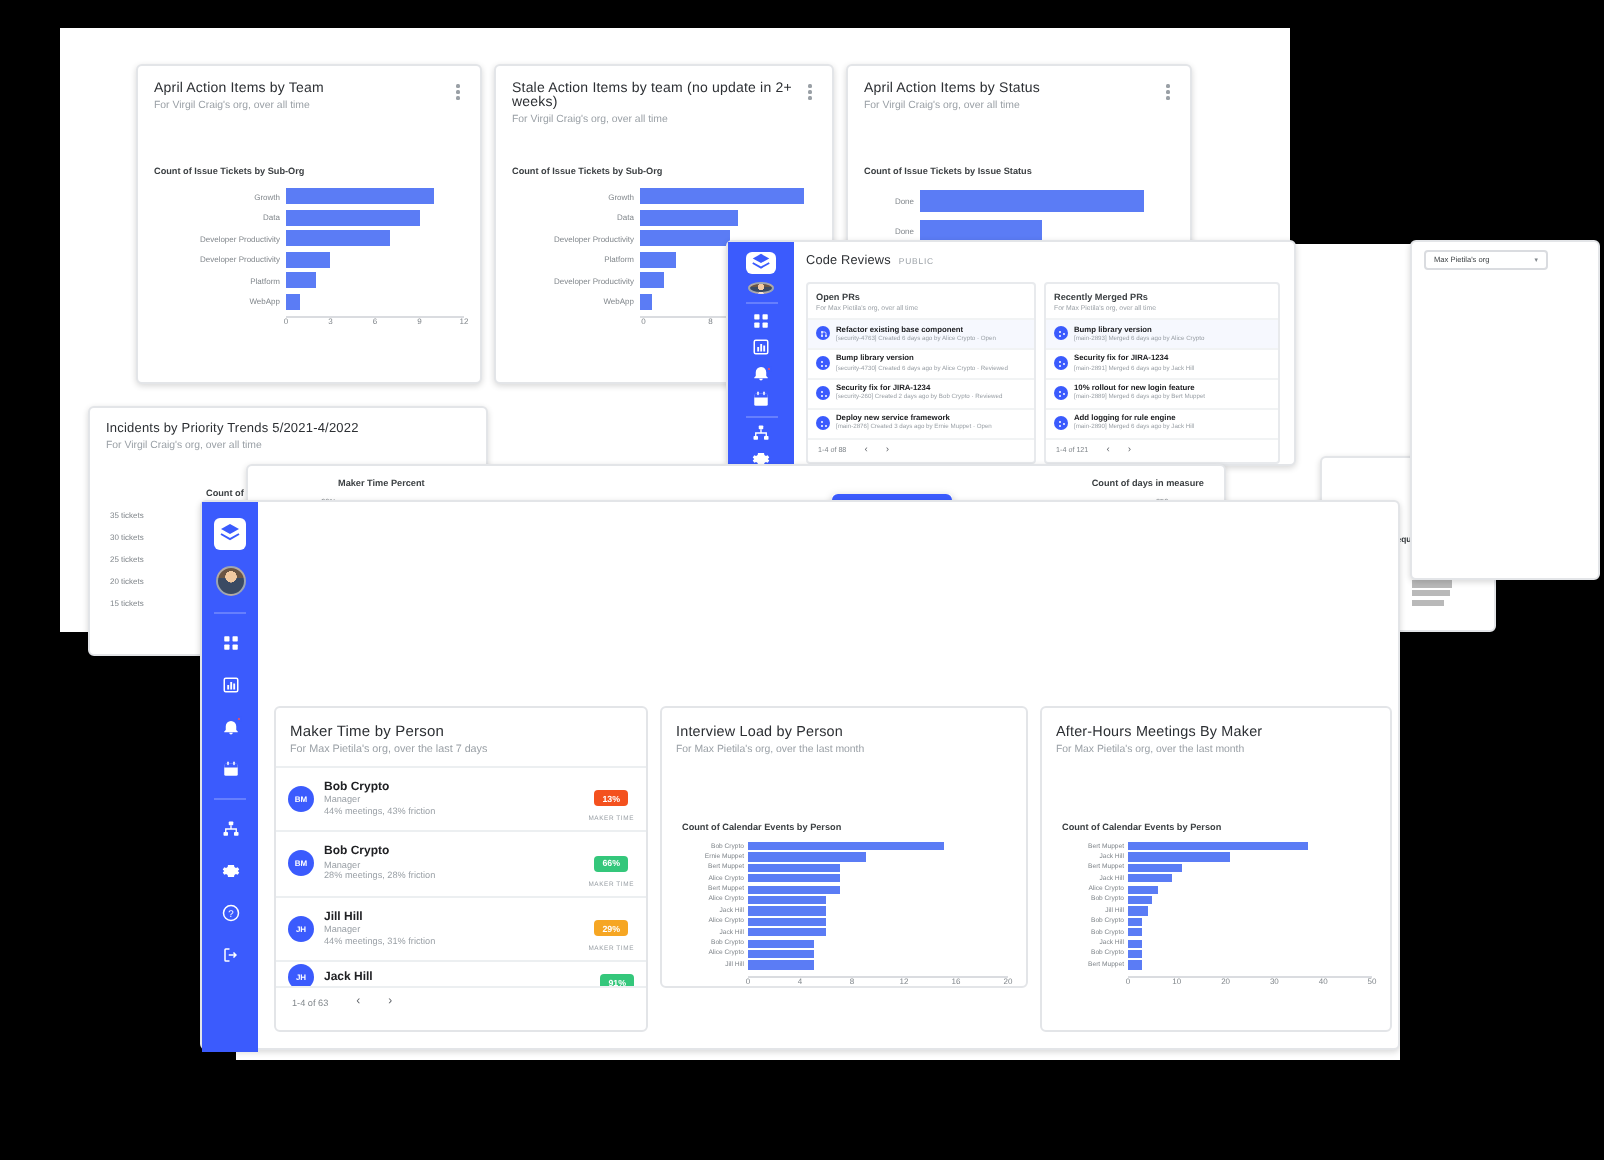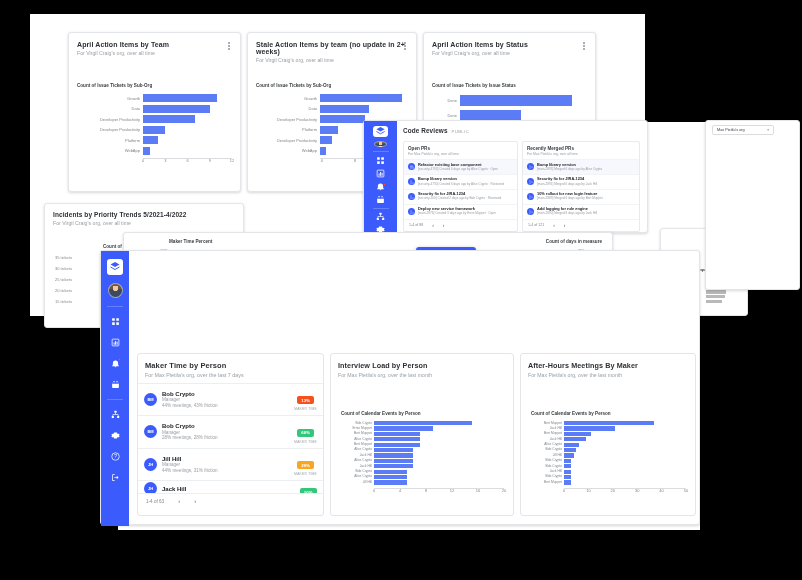--- a/index.html
+++ b/index.html
@@ -9,21 +9,21 @@
   #root { position:relative; width:802px; height:580px; background:#ffffff; }
 
   
   .backdrop { position:absolute; background:#000000; }
 
   
   .card {
     position:absolute; background:#ffffff; border:1px solid #e3e5e8;
     border-radius:3px; box-shadow:0 1px 3px rgba(0,0,0,.16);
   }
-  .card-title { font-size:7px; font-weight:bold; color:#2c2f33; letter-spacing:.1px; }
+  .card-title { font-size:7px; font-weight:normal; color:#2c2f33; letter-spacing:.1px; }
   .card-sub   { font-size:5.2px; color:#9aa0a6; margin-top:1.5px; }
   .kebab { position:absolute; right:7px; top:7px; width:8px; height:12px;
            display:flex; flex-direction:column; align-items:center; justify-content:center; gap:1.5px; }
   .kebab i { width:1.5px; height:1.5px; background:#9aa0a6; border-radius:50%; display:block; }
 
   .chart-cap { font-size:4.6px; font-weight:bold; color:#3c4043; }
 
   
   .hbar-rows { position:relative; }
   .hbar-row { display:flex; align-items:center; }
@@ -711,21 +711,21 @@
         </div>
       </div>
 
       <div class="pager" style="border-top:1px solid #eceff1;padding:4px 8px;font-size:4.6px;gap:14px;">
         <b>1-4 of 63</b>
         <span class="arw" style="font-size:6px;">‹</span>
         <span class="arw" style="font-size:6px;">›</span>
       </div>
     </div>
 
-    <div style="position:absolute;left:229px;top:102px;width:184px;height:163px;border:1px solid #e3e5e8;border-radius:3px;background:#fff;">
+    <div style="position:absolute;left:229px;top:102px;width:184px;height:141px;border:1px solid #e3e5e8;border-radius:3px;background:#fff;">
       <div style="padding:7px 7px 0 7px;">
         <div class="card-title" style="font-size:7.2px;">Interview Load by Person</div>
         <div class="card-sub" style="font-size:5.2px;">For Max Pietila's org, over the last month</div>
       </div>
       <div style="position:absolute;left:10px;top:57px;right:9px;">
         <div class="chart-cap">Count of Calendar Events by Person</div>
         <div class="hbar-rows" style="margin-top:5px;">
           <div class="hbar-row" style="height:4.3px;margin-bottom:1.1px;">
               <div class="mini-label" style="width:33px;">Bob Crypto</div>
               <div class="hbar-track">

